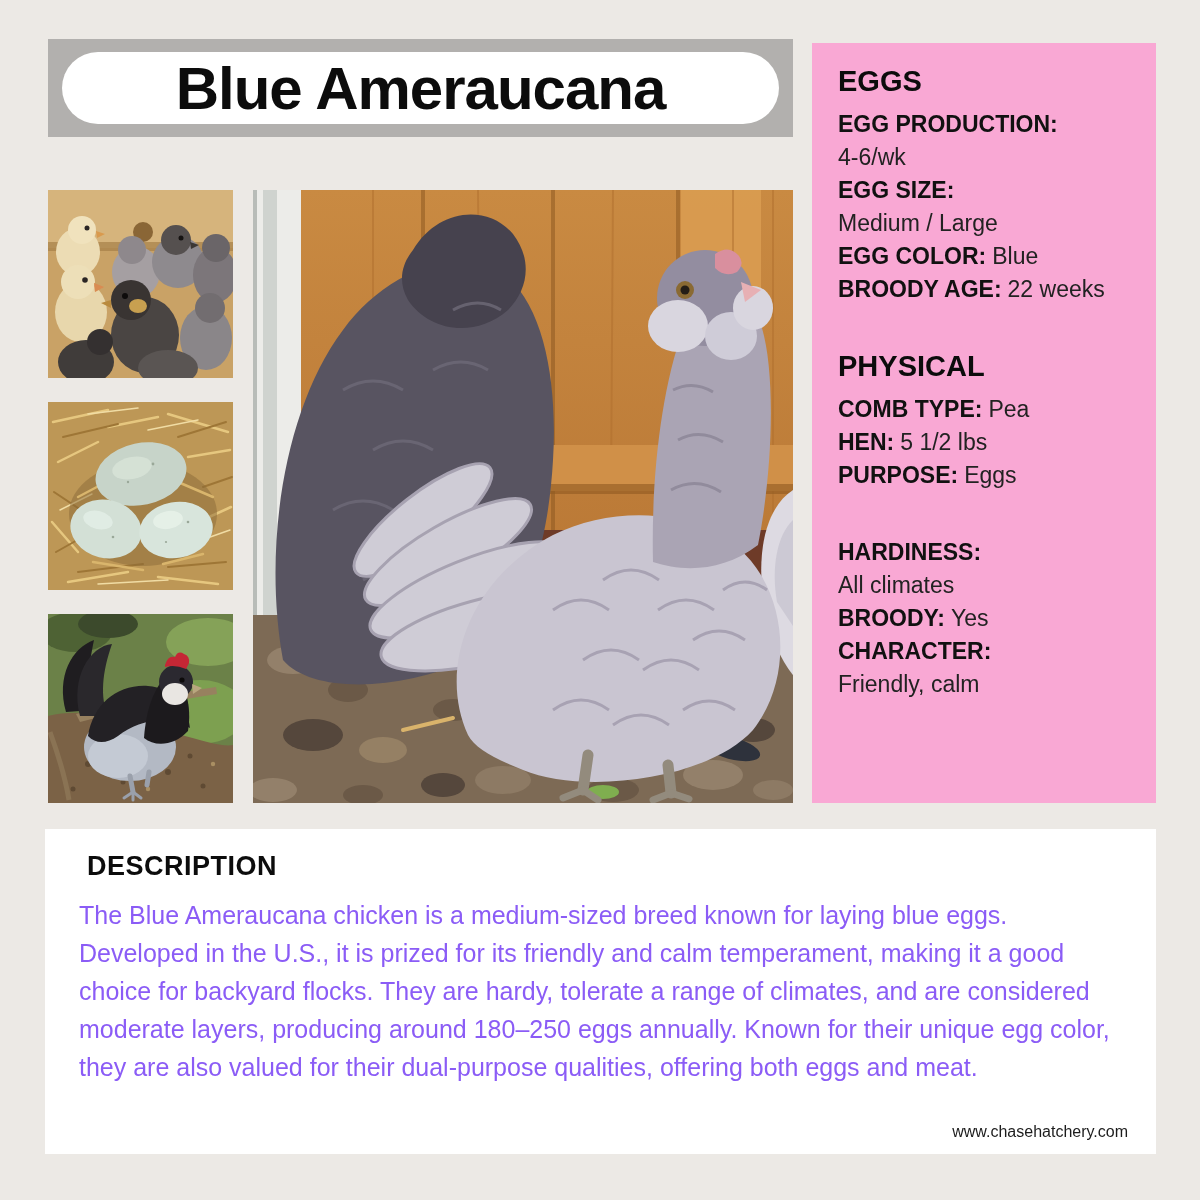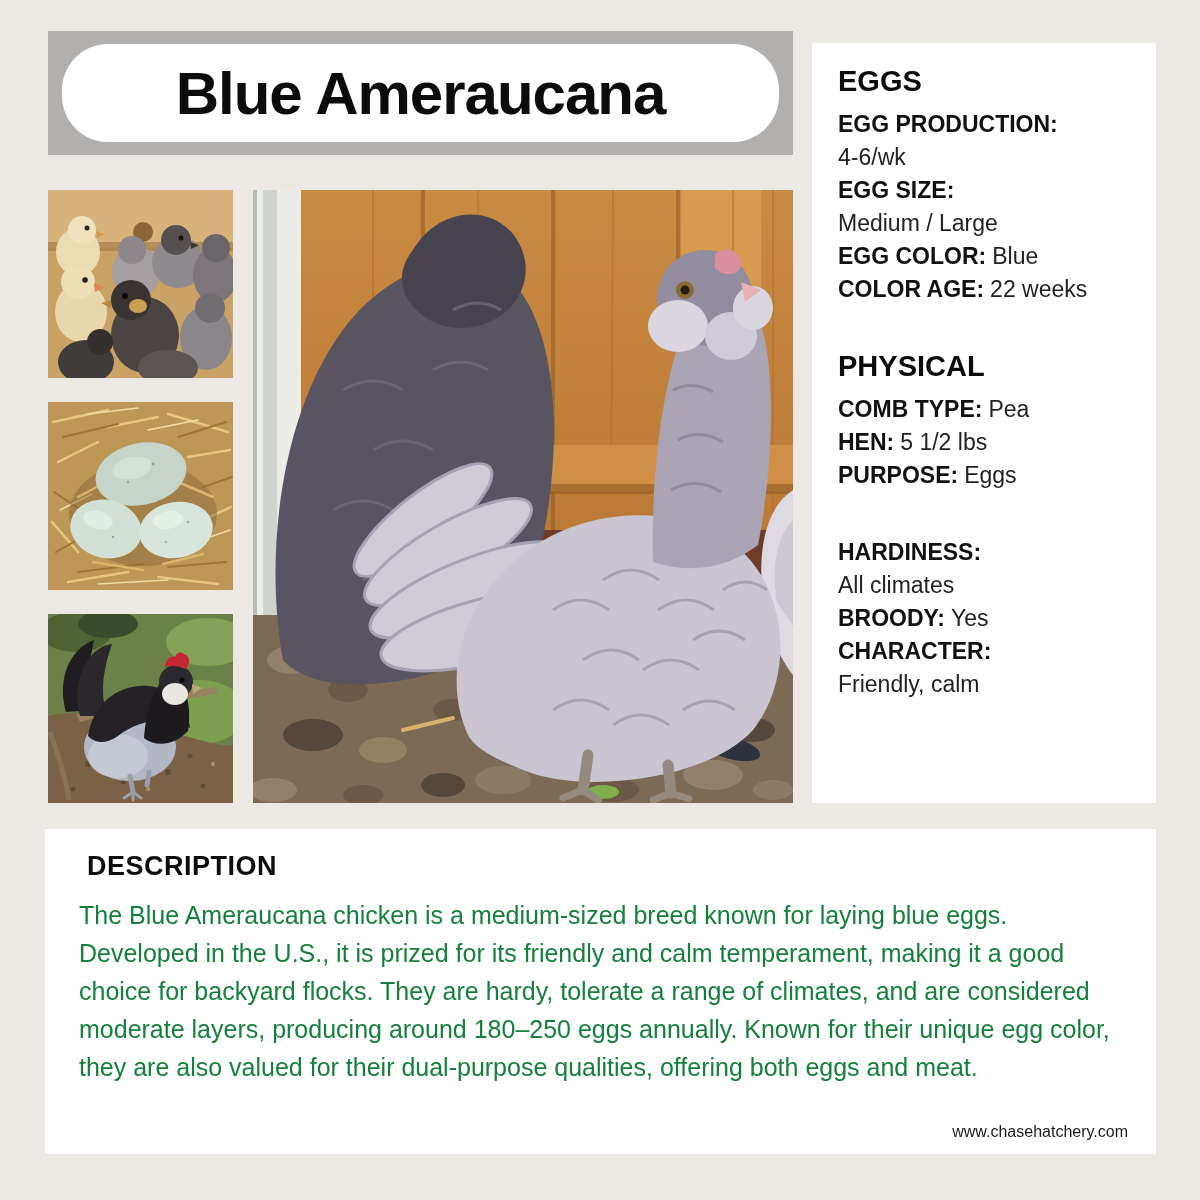--- a/index.html
+++ b/index.html
@@ -2,47 +2,47 @@
 <html><head>
 <meta charset="utf-8">
 <style>
   html, body { margin:0; padding:0; }
   body {
     width:1200px; height:1200px; position:relative; overflow:hidden;
     background:#ece9e5; color:#1c1c1c;
     font-family:"Liberation Sans", sans-serif;
   }
   
-  .banner { position:absolute; left:48px; top:31px; width:745px; height:124px; background:#b2b0ae; }
+  .banner { position:absolute; left:48px; top:39px; width:745px; height:98px; background:#b2b0ae; }
   .pill { position:absolute; left:14px; top:13px; right:14px; bottom:13px;
           background:#ffffff; border-radius:46px;
           display:flex; align-items:center; justify-content:center; }
   .title { font-size:60px; font-weight:800; letter-spacing:-1px; margin:0; color:#0c0c0c; }
 
   
   .thumb { position:absolute; left:48px; width:185px; }
   .thumb svg, .main-photo svg { display:block; width:100%; height:100%; }
   #thumb-chicks  { top:190px; height:188px; }
   #thumb-eggs    { top:402px; height:188px; }
   #thumb-rooster { top:614px; height:189px; }
   .main-photo { position:absolute; left:253px; top:190px; width:540px; height:613px; }
 
   
   .info-panel { position:absolute; left:812px; top:43px; width:344px; height:760px;
-                background:#ffffff; box-sizing:border-box; padding:22px 16px 0 26px; }
+                background:#f9a8d4; box-sizing:border-box; padding:22px 16px 0 26px; }
   .info-section + .info-section { margin-top:44px; }
   .info-heading { font-size:29px; font-weight:800; margin:0 0 10px 0; color:#0c0c0c; }
   .info-line { font-size:23px; line-height:33px; color:#222; }
   .info-label { font-weight:700; color:#111; margin-right:6px; }
 
   
   .description-panel { position:absolute; left:45px; top:829px; width:1111px; height:325px;
                        background:#ffffff; box-sizing:border-box; padding:22px 36px 6px 34px; }
   .desc-heading { font-size:27px; font-weight:800; margin:0 0 14px 8px; color:#0c0c0c; letter-spacing:0.5px; }
-  .desc-text { font-size:25px; line-height:38px; margin:0; max-width:1045px; color:#15803d; }
+  .desc-text { font-size:25px; line-height:38px; margin:0; max-width:1045px; color:#8b5cf6; }
   .website { position:absolute; right:28px; bottom:13px; font-size:16px; color:#1c1c1c; }
 </style>
 </head>
 <body>
 
 <div>
 
   <div class="banner">
     <div class="pill">
       <h1 class="title">Blue Ameraucana</h1>
@@ -327,21 +327,21 @@
 
   <aside class="info-panel">
 
     <section class="info-section">
       <h2 class="info-heading">EGGS</h2>
       <div class="info-line"><span class="info-label">EGG PRODUCTION:</span></div>
       <div class="info-line">4-6/wk</div>
       <div class="info-line"><span class="info-label">EGG SIZE:</span></div>
       <div class="info-line">Medium / Large</div>
       <div class="info-line"><span class="info-label">EGG COLOR:</span><span>Blue</span></div>
-      <div class="info-line"><span class="info-label">COLOR AGE:</span><span>22 weeks</span></div>
+      <div class="info-line"><span class="info-label">BROODY AGE:</span><span>22 weeks</span></div>
     </section>
 
     <section class="info-section">
       <h2 class="info-heading">PHYSICAL</h2>
       <div class="info-line"><span class="info-label">COMB TYPE:</span><span>Pea</span></div>
       <div class="info-line"><span class="info-label">HEN:</span><span>5 1/2 lbs</span></div>
       <div class="info-line"><span class="info-label">PURPOSE:</span><span>Eggs</span></div>
     </section>
 
     <section class="info-section">

